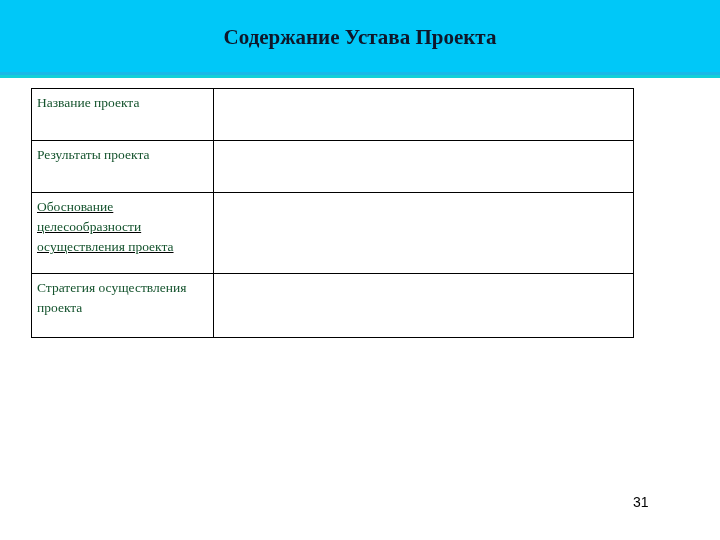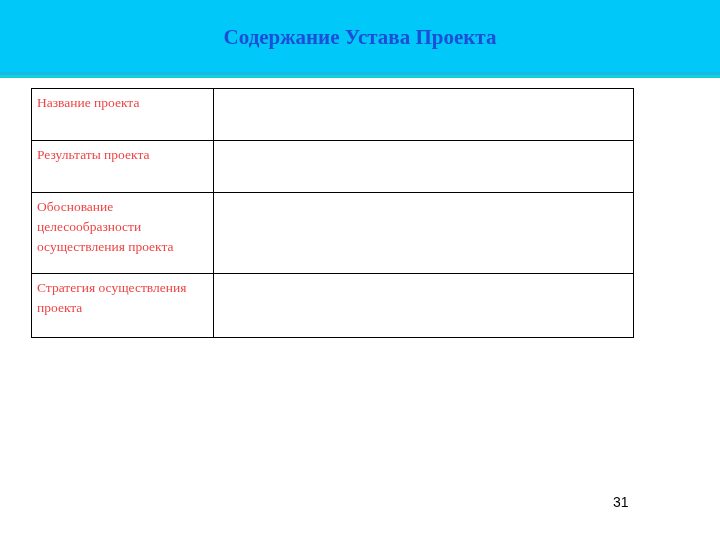--- a/index.html
+++ b/index.html
@@ -8,35 +8,35 @@
     font-family: "Liberation Serif", "DejaVu Serif", serif;
   }
   .header {
     position: absolute; left: 0; top: 0; width: 720px; height: 72px;
     background: #00c8f8;
   }
   .header-stripe1 { position: absolute; left: 0; top: 72px; width: 720px; height: 3px; background: #19b8e8; }
   .header-stripe2 { position: absolute; left: 0; top: 75px; width: 720px; height: 3px; background: #10d0d8; }
   .title {
     position: absolute; left: 0; top: 25px; width: 720px; text-align: center;
-    font-size: 21px; font-weight: bold; color: #1d4ed8;
+    font-size: 21px; font-weight: bold; color: #0f172a;
     font-family: "Liberation Serif", "DejaVu Serif", serif;
   }
   table.charter {
     position: absolute; left: 31px; top: 88px; width: 603px;
     border-collapse: collapse; table-layout: fixed;
   }
   table.charter td {
     border: 1.5px solid #000000; vertical-align: top; padding: 4px 5px 0 5px;
-    font-size: 13.5px; line-height: 20px; color: #ef4444;
+    font-size: 13.5px; line-height: 20px; color: #14532d;
   }
   td.label { width: 171px; }
   td.value { }
   .page-num {
-    position: absolute; left: 613px; top: 494px; font-size: 14px; color: #000;
+    position: absolute; left: 633px; top: 494px; font-size: 14px; color: #000;
     font-family: "Liberation Sans", "DejaVu Sans", sans-serif;
   }
 </style>
 </head>
 <body>
 
 <div class="header"></div>
 <div class="header-stripe1"></div>
 <div class="header-stripe2"></div>
 <div class="title">Содержание Устава Проекта</div>
@@ -44,21 +44,21 @@
 <table class="charter">
   <tbody id="rows">
       <tr style="height: 52px;">
         <td class="label">Название проекта</td>
         <td class="value"></td>
       </tr>
       <tr style="height: 52px;">
         <td class="label">Результаты проекта</td>
         <td class="value"></td>
       </tr>
-      <tr style="height: 81px;">
+      <tr style="height: 81px; text-decoration: underline;">
         <td class="label">Обоснование целесообразности осуществления проекта</td>
         <td class="value"></td>
       </tr>
       <tr style="height: 64px; margin-top: 16px;">
         <td class="label">Стратегия осуществления проекта</td>
         <td class="value"></td>
       </tr>
     </tbody>
 </table>
 

